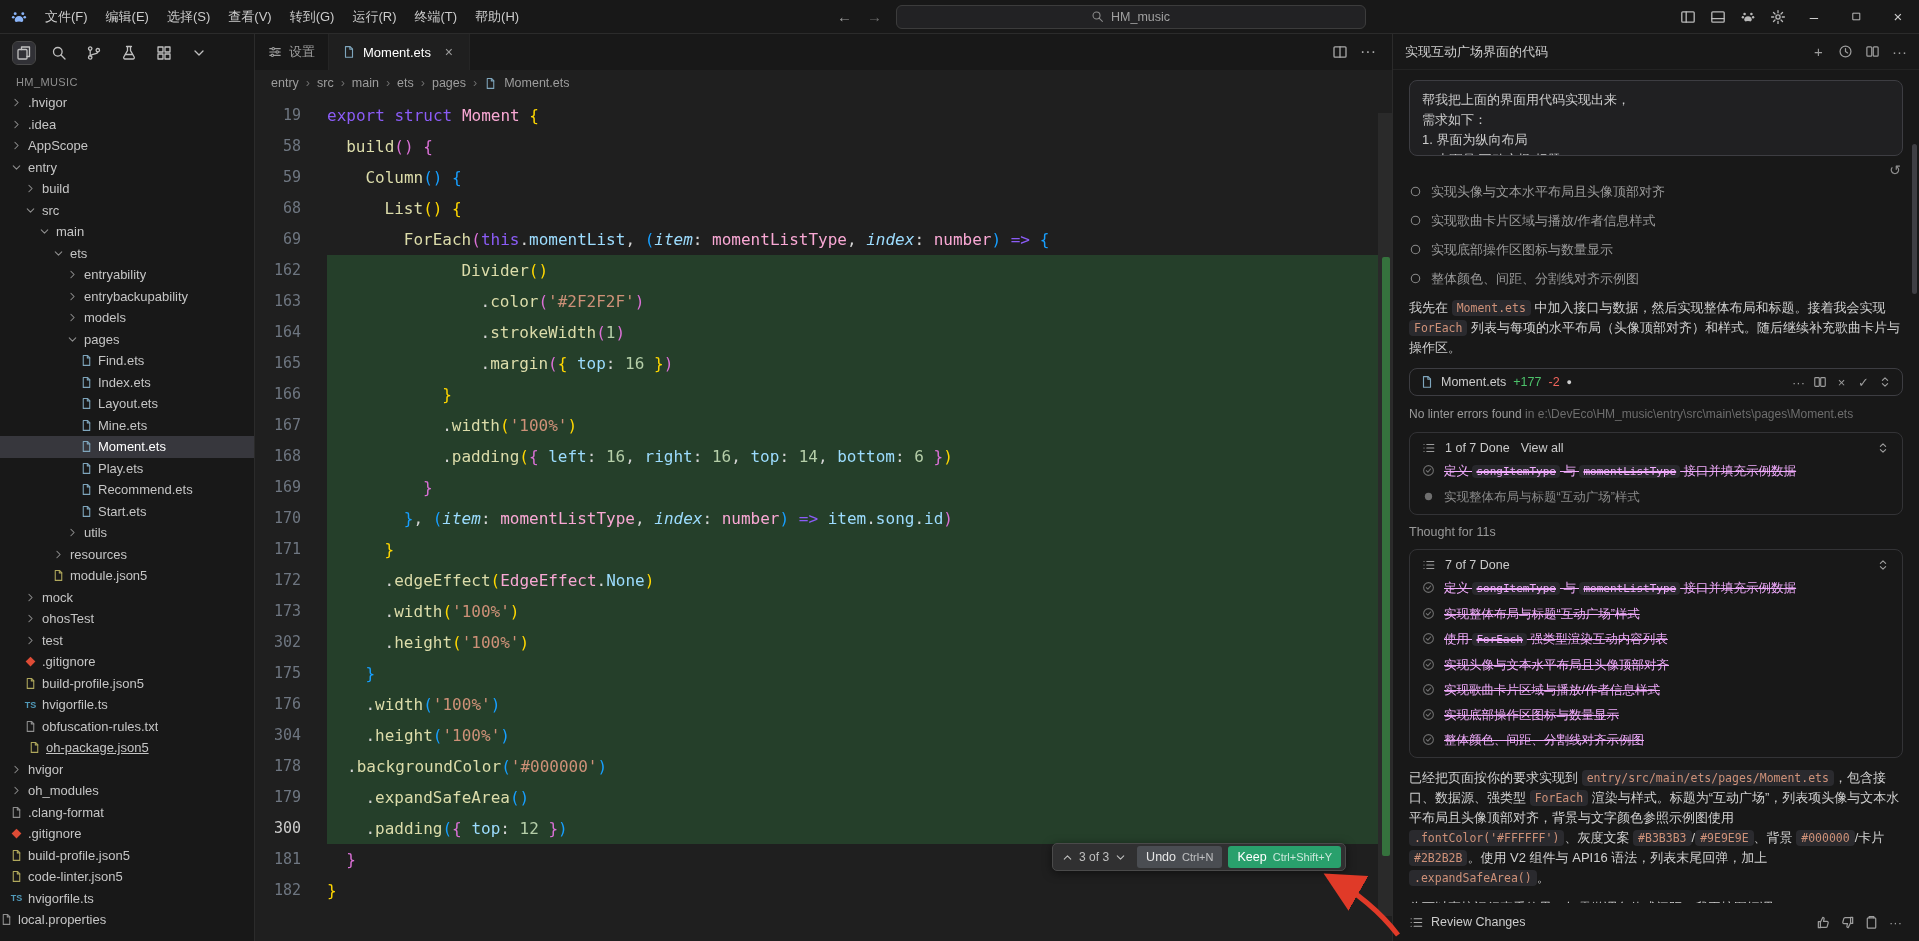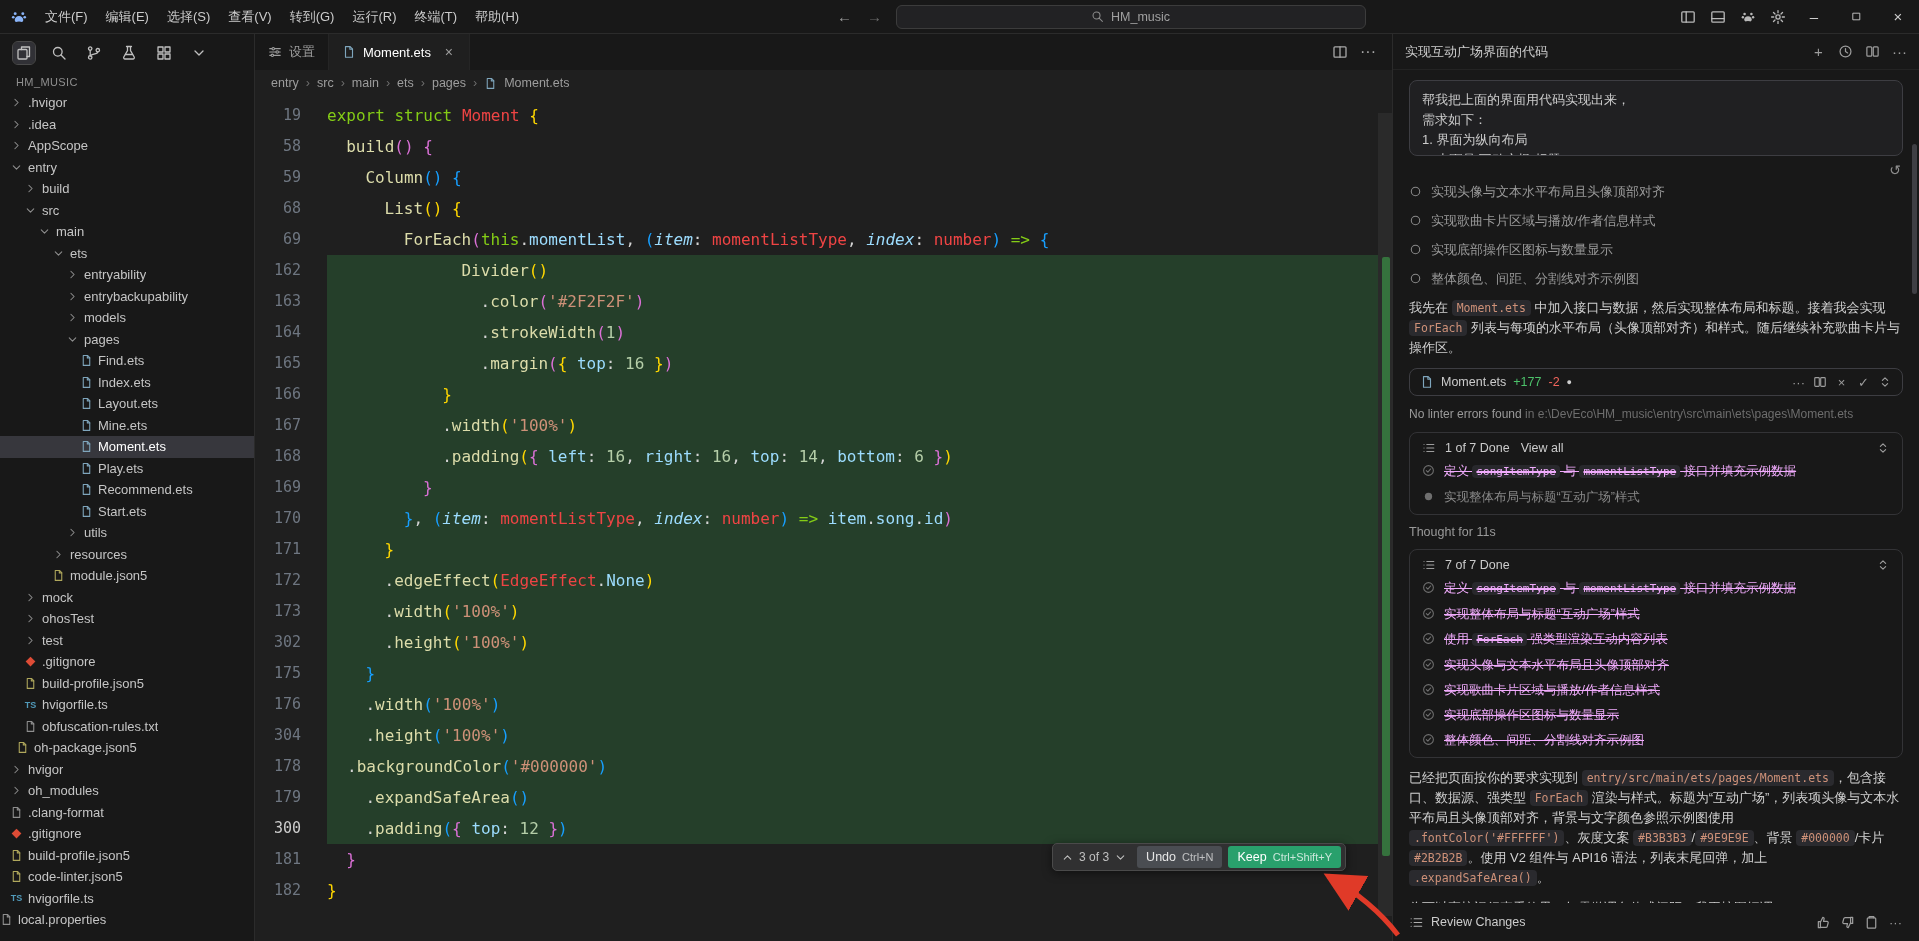--- a/index.html
+++ b/index.html
@@ -58,21 +58,21 @@
   .breadcrumb{display:flex;align-items:center;height:26px;padding:0 16px;gap:7px;font-size:12.5px;color:#9d9d9d;background:#1f1f1f;flex:none}
   .bc-sep{color:#6e6e6e}
   .breadcrumb .icon{width:13px;height:13px;color:#7fa6bd}
 
   .code-area{flex:1;position:relative;font-family:"DejaVu Sans Mono",monospace;font-size:16px;overflow:hidden;padding-top:4px;background:#1f1f1f}
   .cline{display:flex;height:31px;line-height:31px;white-space:pre}
   .lnum{width:72px;text-align:right;padding-right:26px;color:#6e7681;font-size:15px;flex:none}
   .lnum.cur{color:#cccccc}
   .lbody{flex:1;padding-right:18px}
   .cline.g .lbody{background:rgba(56,158,76,.25)}
-  .tk-k{color:#84cc16}.tk-t{color:#ef4444}.tk-f{color:#dcdcaa}.tk-v{color:#9cdcfe}
+  .tk-k{color:#8b5cf6}.tk-t{color:#f9a8d4}.tk-f{color:#dcdcaa}.tk-v{color:#9cdcfe}
   .tk-i{color:#9cdcfe;font-style:italic}.tk-s{color:#ce9178}.tk-n{color:#b5cea8}
   .tk-p{color:#d4d4d4}.tk-y{color:#ffd700}.tk-m{color:#da70d6}.tk-b{color:#179fff}
 
   .overview{position:absolute;top:0;right:0;width:14px;height:100%;background:#1f1f1f}
   .ov-thumb{position:absolute;left:0;width:14px;top:2%;height:95%;background:rgba(121,121,121,.12)}
   .ov-green{position:absolute;right:2px;width:8px;top:19%;height:71%;background:#3fb950;opacity:.5;border-radius:2px}
 
   .diff-widget{position:absolute;right:46px;bottom:70px;display:flex;align-items:center;gap:6px;background:#303031;border:1px solid #4a4a4a;border-radius:5px;padding:2px 4px;box-shadow:0 2px 10px rgba(0,0,0,.5);font-family:"Liberation Sans",sans-serif}
   .dw-nav{display:flex;align-items:center;gap:5px;color:#c0c0c0;font-size:12px;padding:0 4px;white-space:nowrap}
   .dw-nav .icon{width:13px;height:13px}
@@ -518,21 +518,21 @@
           </div>
           <div class="trow" style="padding-left: 24px;">
             <span class="icon fi fi-txt">
               <svg viewBox="0 0 16 16">
                 <path d="M4 1.8h5.2L12 4.6V14H4z"></path>
                 <path d="M9 1.8v3h3"></path>
               </svg>
             </span>
             <span class="tlabel">obfuscation-rules.txt</span>
           </div>
-          <div class="trow" style="padding-left: 16px;">
+          <div class="trow" style="padding-left: 28px; text-decoration: underline;">
             <span class="icon fi fi-json">
               <svg viewBox="0 0 16 16">
                 <path d="M4 1.8h5.2L12 4.6V14H4z"></path>
                 <path d="M9 1.8v3h3"></path>
               </svg>
             </span>
             <span class="tlabel">oh-package.json5</span>
           </div>
           <div class="trow" style="padding-left: 10px;">
             <span class="icon tchev">

